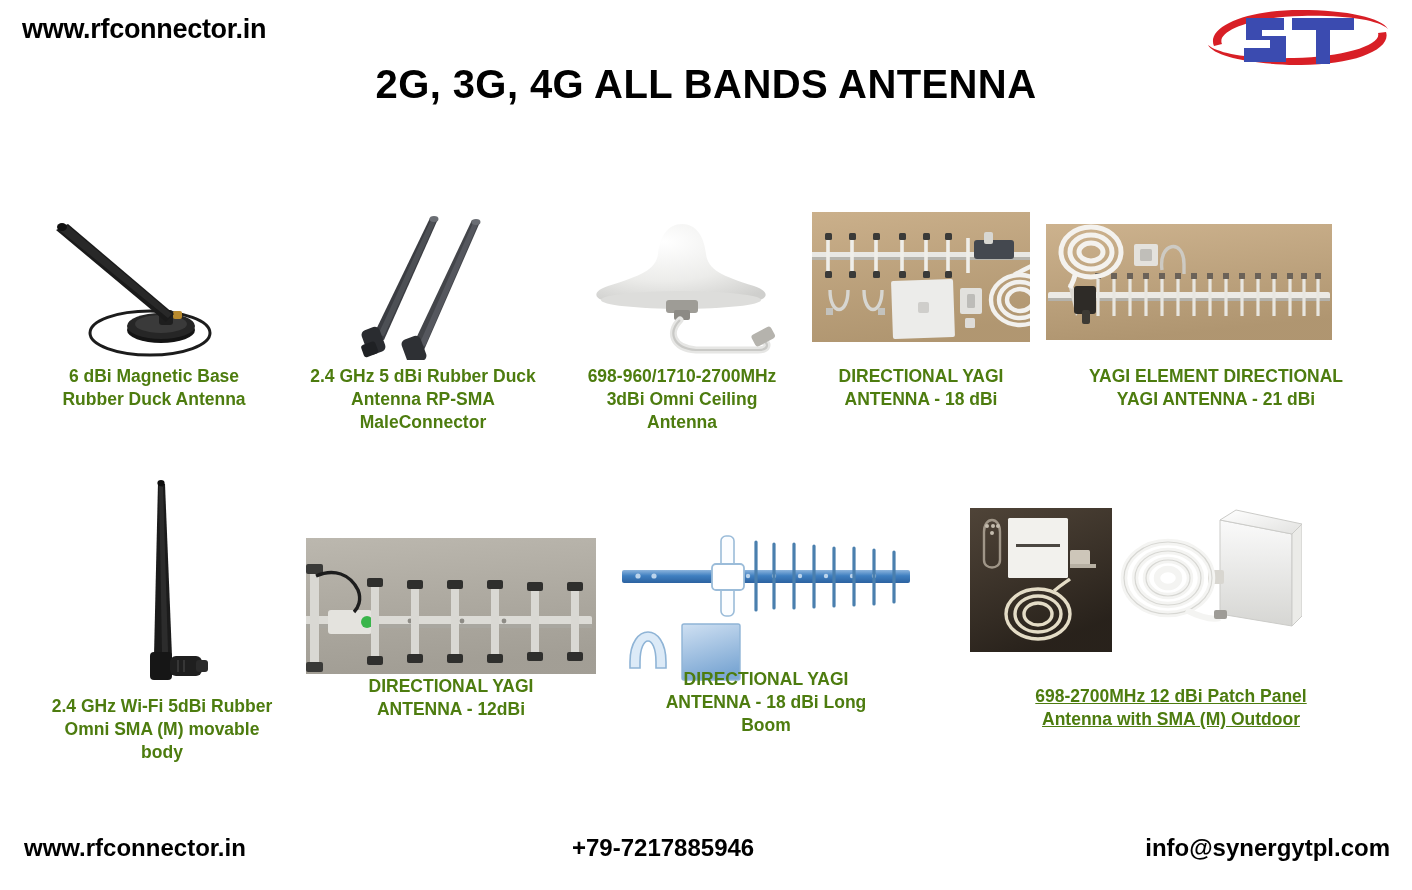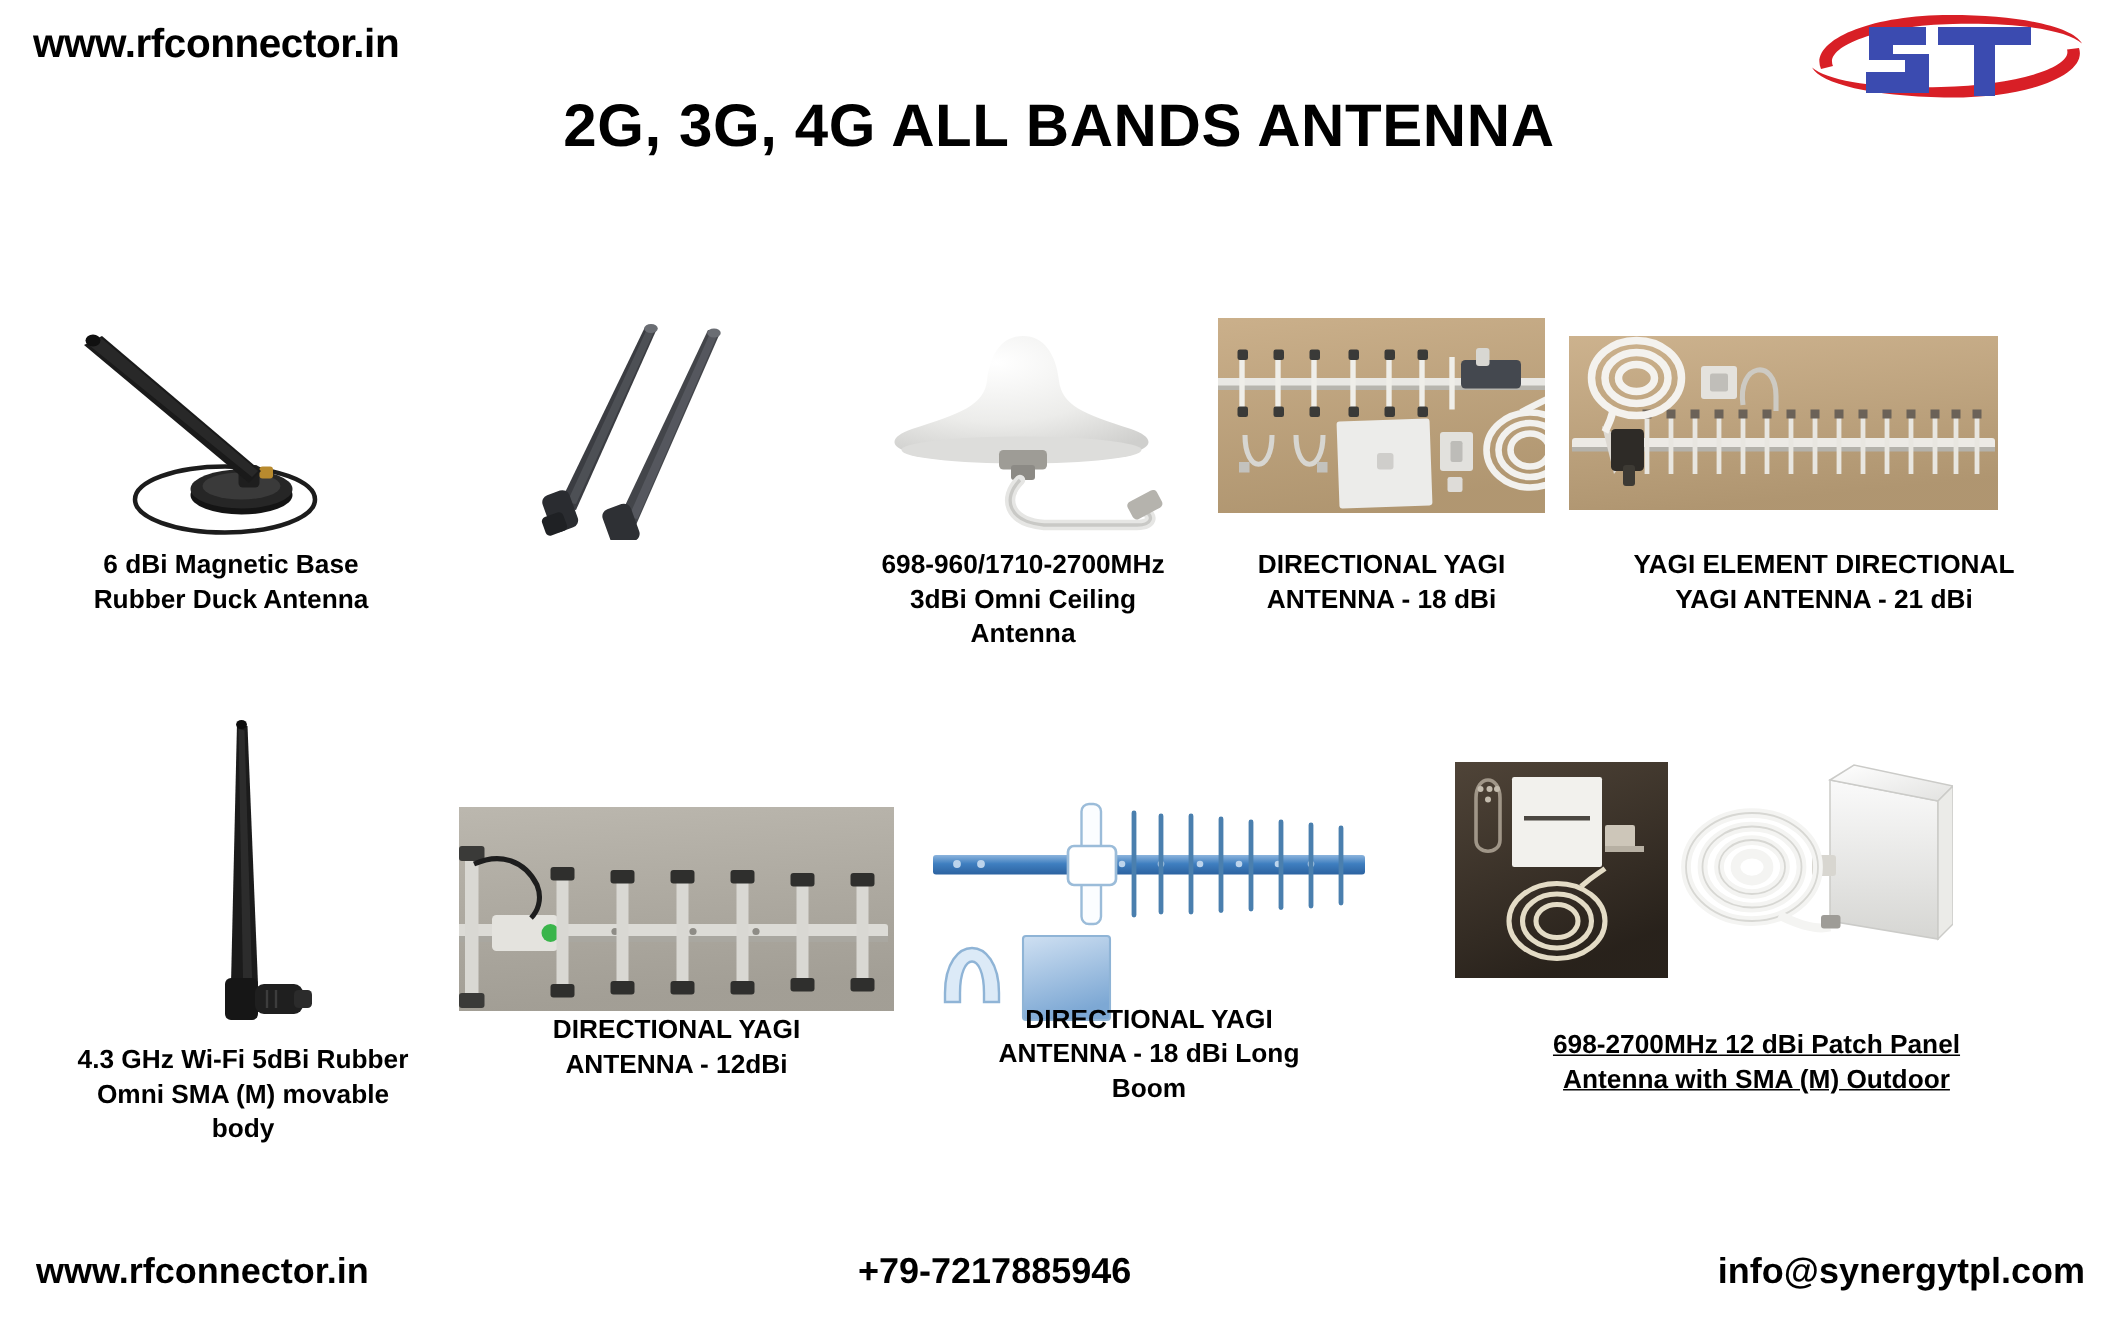--- a/index.html
+++ b/index.html
@@ -30,21 +30,21 @@
   }
 
   
   #catalog { position: absolute; left: 0; top: 130px; width: 1412px; height: 680px; }
   .prod { position: absolute; }
   .prod-img { position: relative; }
   .prod-label {
     position: absolute; left: 0; width: 100%;
     text-align: center;
     font-size: 17.5px; font-weight: bold; line-height: 1.32;
-    color: #000000;
+    color: #4d7c0f;
   }
 
   
   #footer { position: absolute; left: 0; top: 812px; width: 1412px; height: 78px; }
   .foot-txt { position: absolute; font-size: 24px; font-weight: bold; color: #000; }
   #foot-url   { left: 24px;  top: 22px; }
   #foot-phone { left: 572px; top: 22px; }
   #foot-mail  { right: 22px; top: 22px; margin-left: 28px; }
 
   
@@ -108,20 +108,25 @@
         <rect x="72" y="118" width="19" height="26" rx="5" fill="#2a2c30" transform="rotate(-20 81 131)"></rect>
         <rect x="70" y="133" width="15" height="13" rx="3" fill="#1f2124" transform="rotate(-20 77 139)"></rect>
 
         <path d="M180 10 L188 12 L132 140 L120 137 Z" fill="#43454a"></path>
         <path d="M181 13 L186 14 L133 136 L127 135 Z" fill="#5d6066" opacity="0.7"></path>
         <rect x="112" y="127" width="20" height="26" rx="5" fill="#2e3034" transform="rotate(-20 122 140)"></rect>
 
         <ellipse cx="142" cy="9" rx="4.5" ry="3" fill="#6a6d73"></ellipse>
         <ellipse cx="184" cy="12" rx="4.5" ry="3" fill="#6a6d73"></ellipse>
       </svg>
+    </div>
+    <div class="prod-label" style="top:155px;">
+      <div>2.4 GHz 5 dBi Rubber Duck</div>
+      <div>Antenna RP-SMA</div>
+      <div>MaleConnector</div>
     </div>
   </div>
 
   <div class="prod" style="left:562px; top:80px; width:240px;">
     <div class="prod-img" style="height:150px;">
       <svg viewBox="0 0 240 150" width="240" height="150">
         <defs>
           <radialGradient id="domeG" cx="40%" cy="22%" r="85%">
             <stop offset="0%" stop-color="#ffffff"></stop>
             <stop offset="58%" stop-color="#ececea"></stop>
@@ -305,21 +310,21 @@
         <ellipse cx="139" cy="13" rx="3.6" ry="3" fill="#0d0d0d"></ellipse>
 
         <rect x="128" y="182" width="22" height="28" rx="4" fill="#161616"></rect>
         <rect x="148" y="186" width="32" height="20" rx="6" fill="#1f1f1f"></rect>
         <rect x="174" y="190" width="12" height="12" rx="3" fill="#2b2b2b"></rect>
         <line x1="156" y1="190" x2="156" y2="202" stroke="#3d3d3d" stroke-width="1.6"></line>
         <line x1="162" y1="190" x2="162" y2="202" stroke="#3d3d3d" stroke-width="1.6"></line>
       </svg>
     </div>
     <div class="prod-label" style="top:225px;">
-      <div>4.3 GHz Wi-Fi 5dBi Rubber</div>
+      <div>2.4 GHz Wi-Fi 5dBi Rubber</div>
       <div>Omni SMA (M) movable</div>
       <div>body</div>
     </div>
   </div>
 
   <div class="prod" style="left:306px; top:340px; width:290px;">
     <div class="prod-img photo-frame" style="height:220px;">
       <svg viewBox="0 0 360 136" width="360" height="136" style="margin-left:-64px; margin-top:68px;">
         <rect x="0" y="0" width="360" height="136" fill="#b3afa6"></rect>
         <rect x="0" y="0" width="360" height="136" fill="url(#gshade)"></rect>

